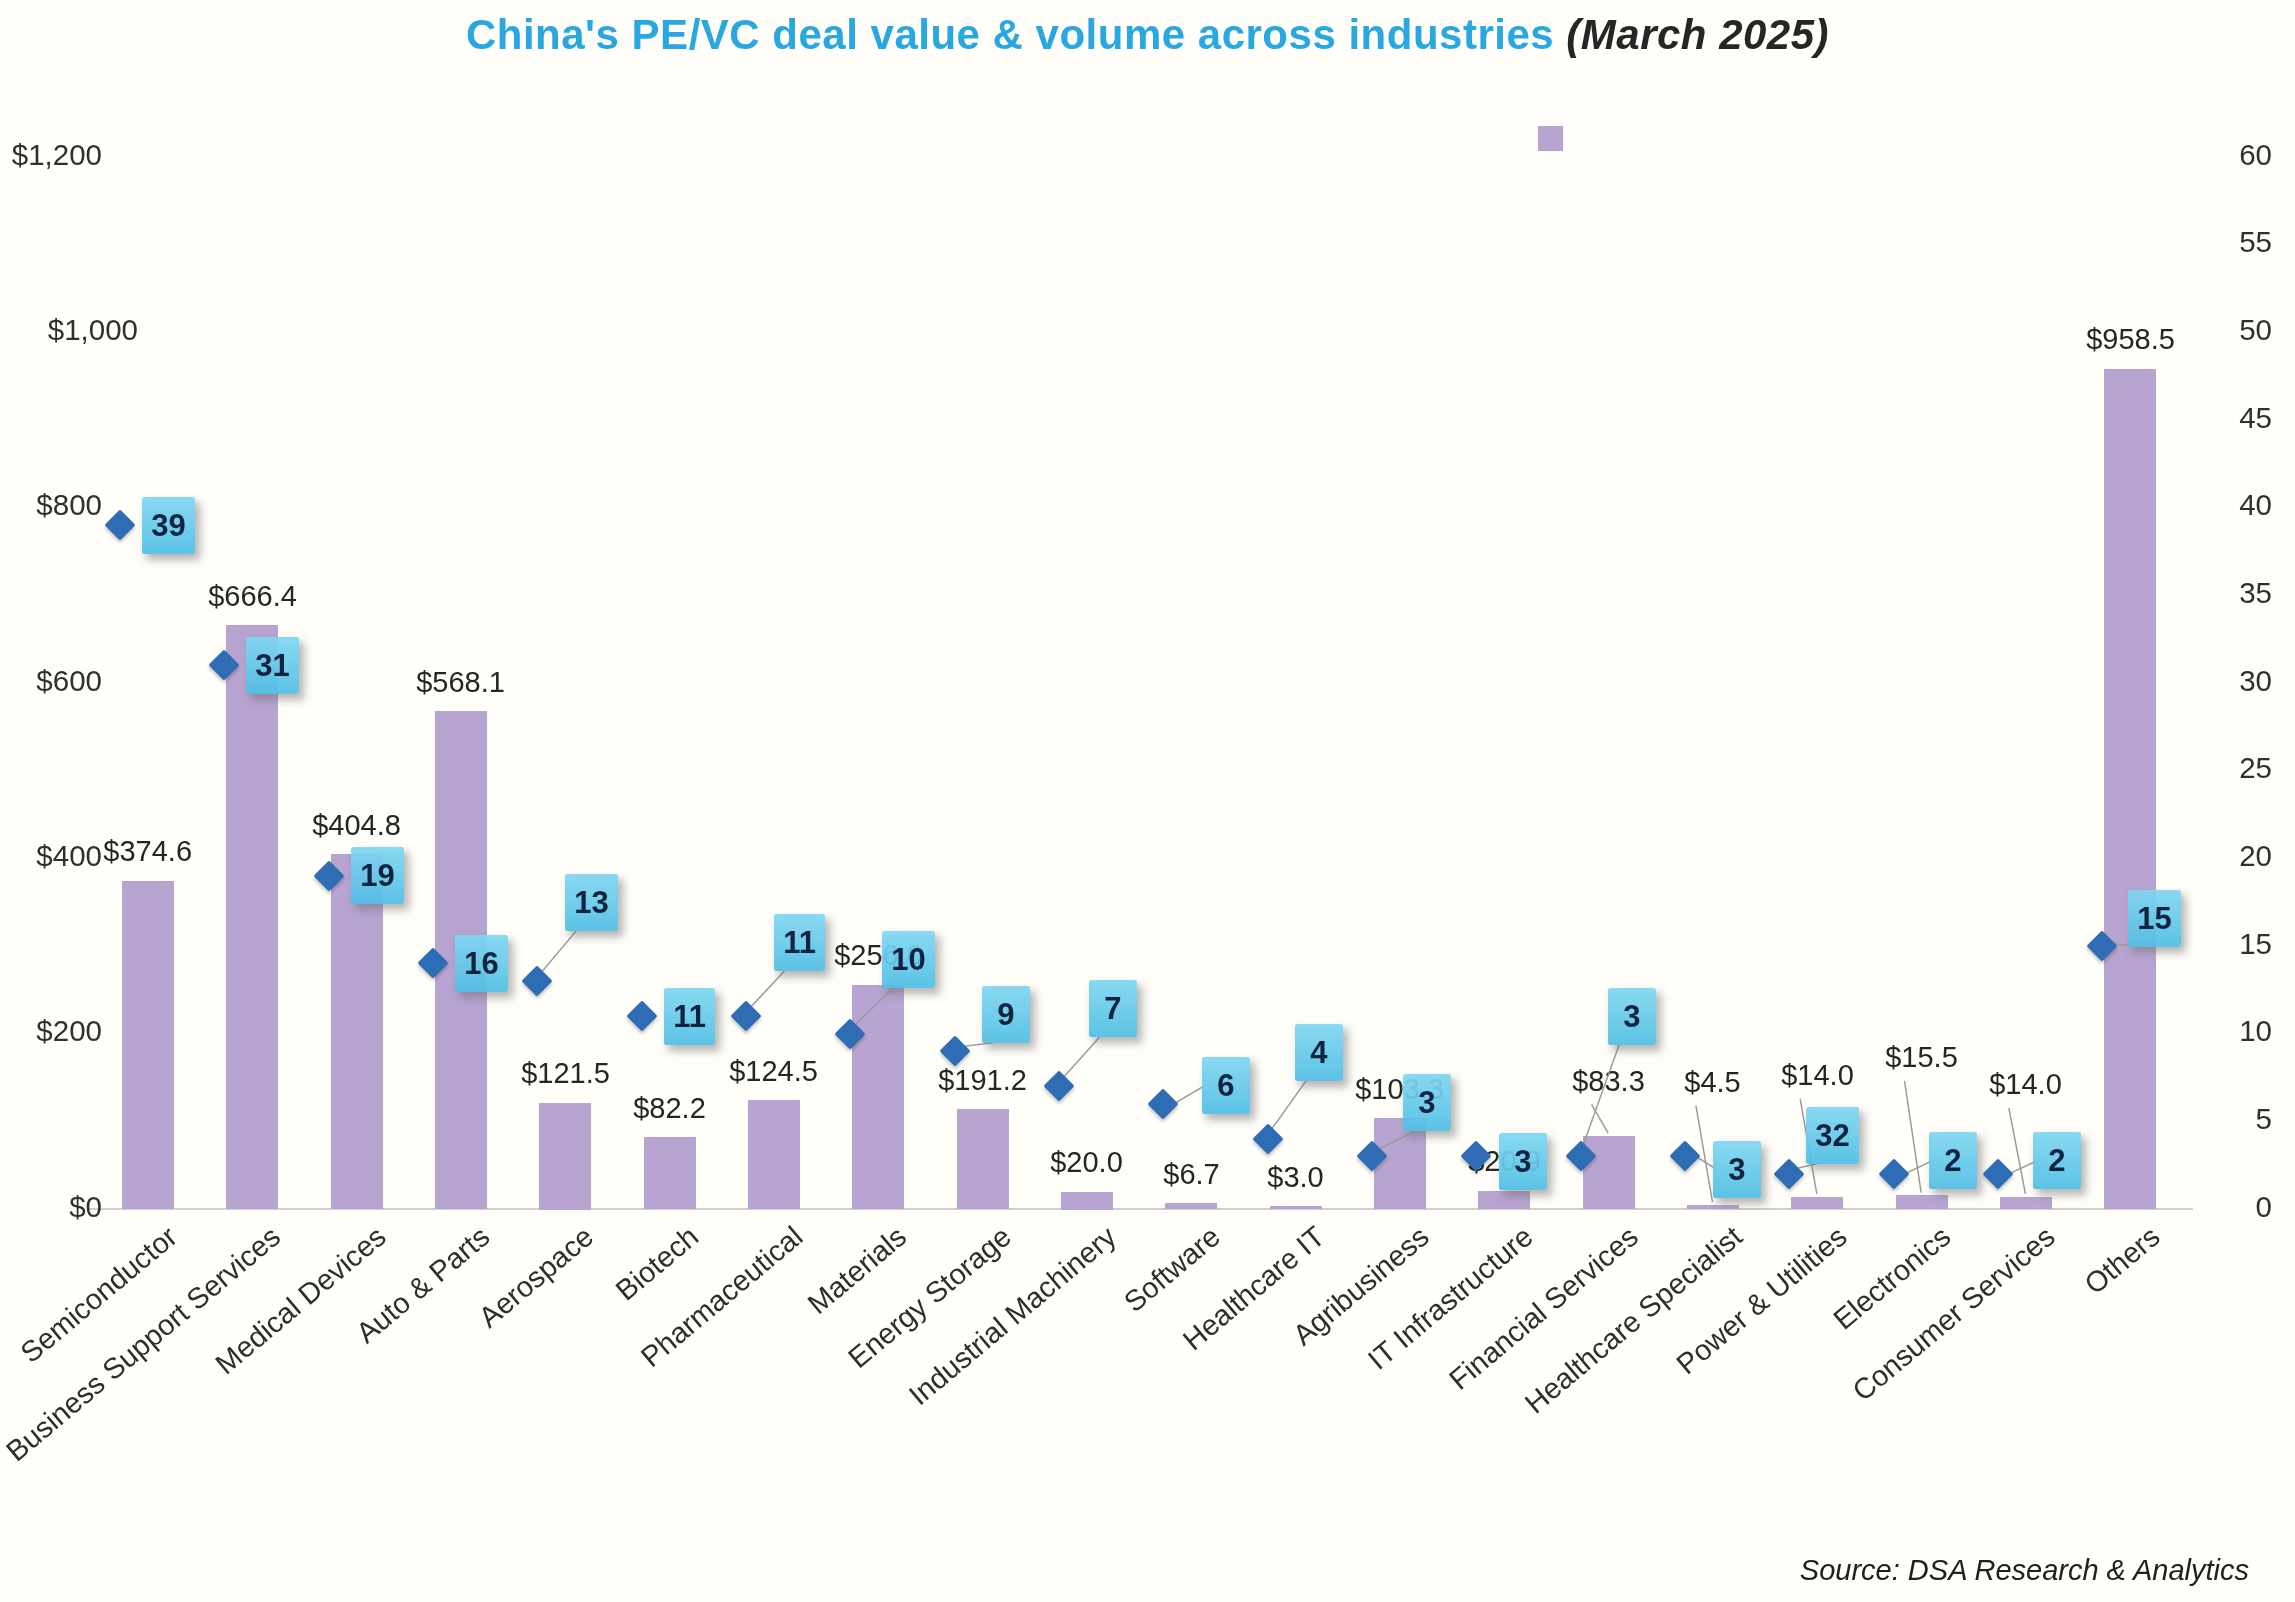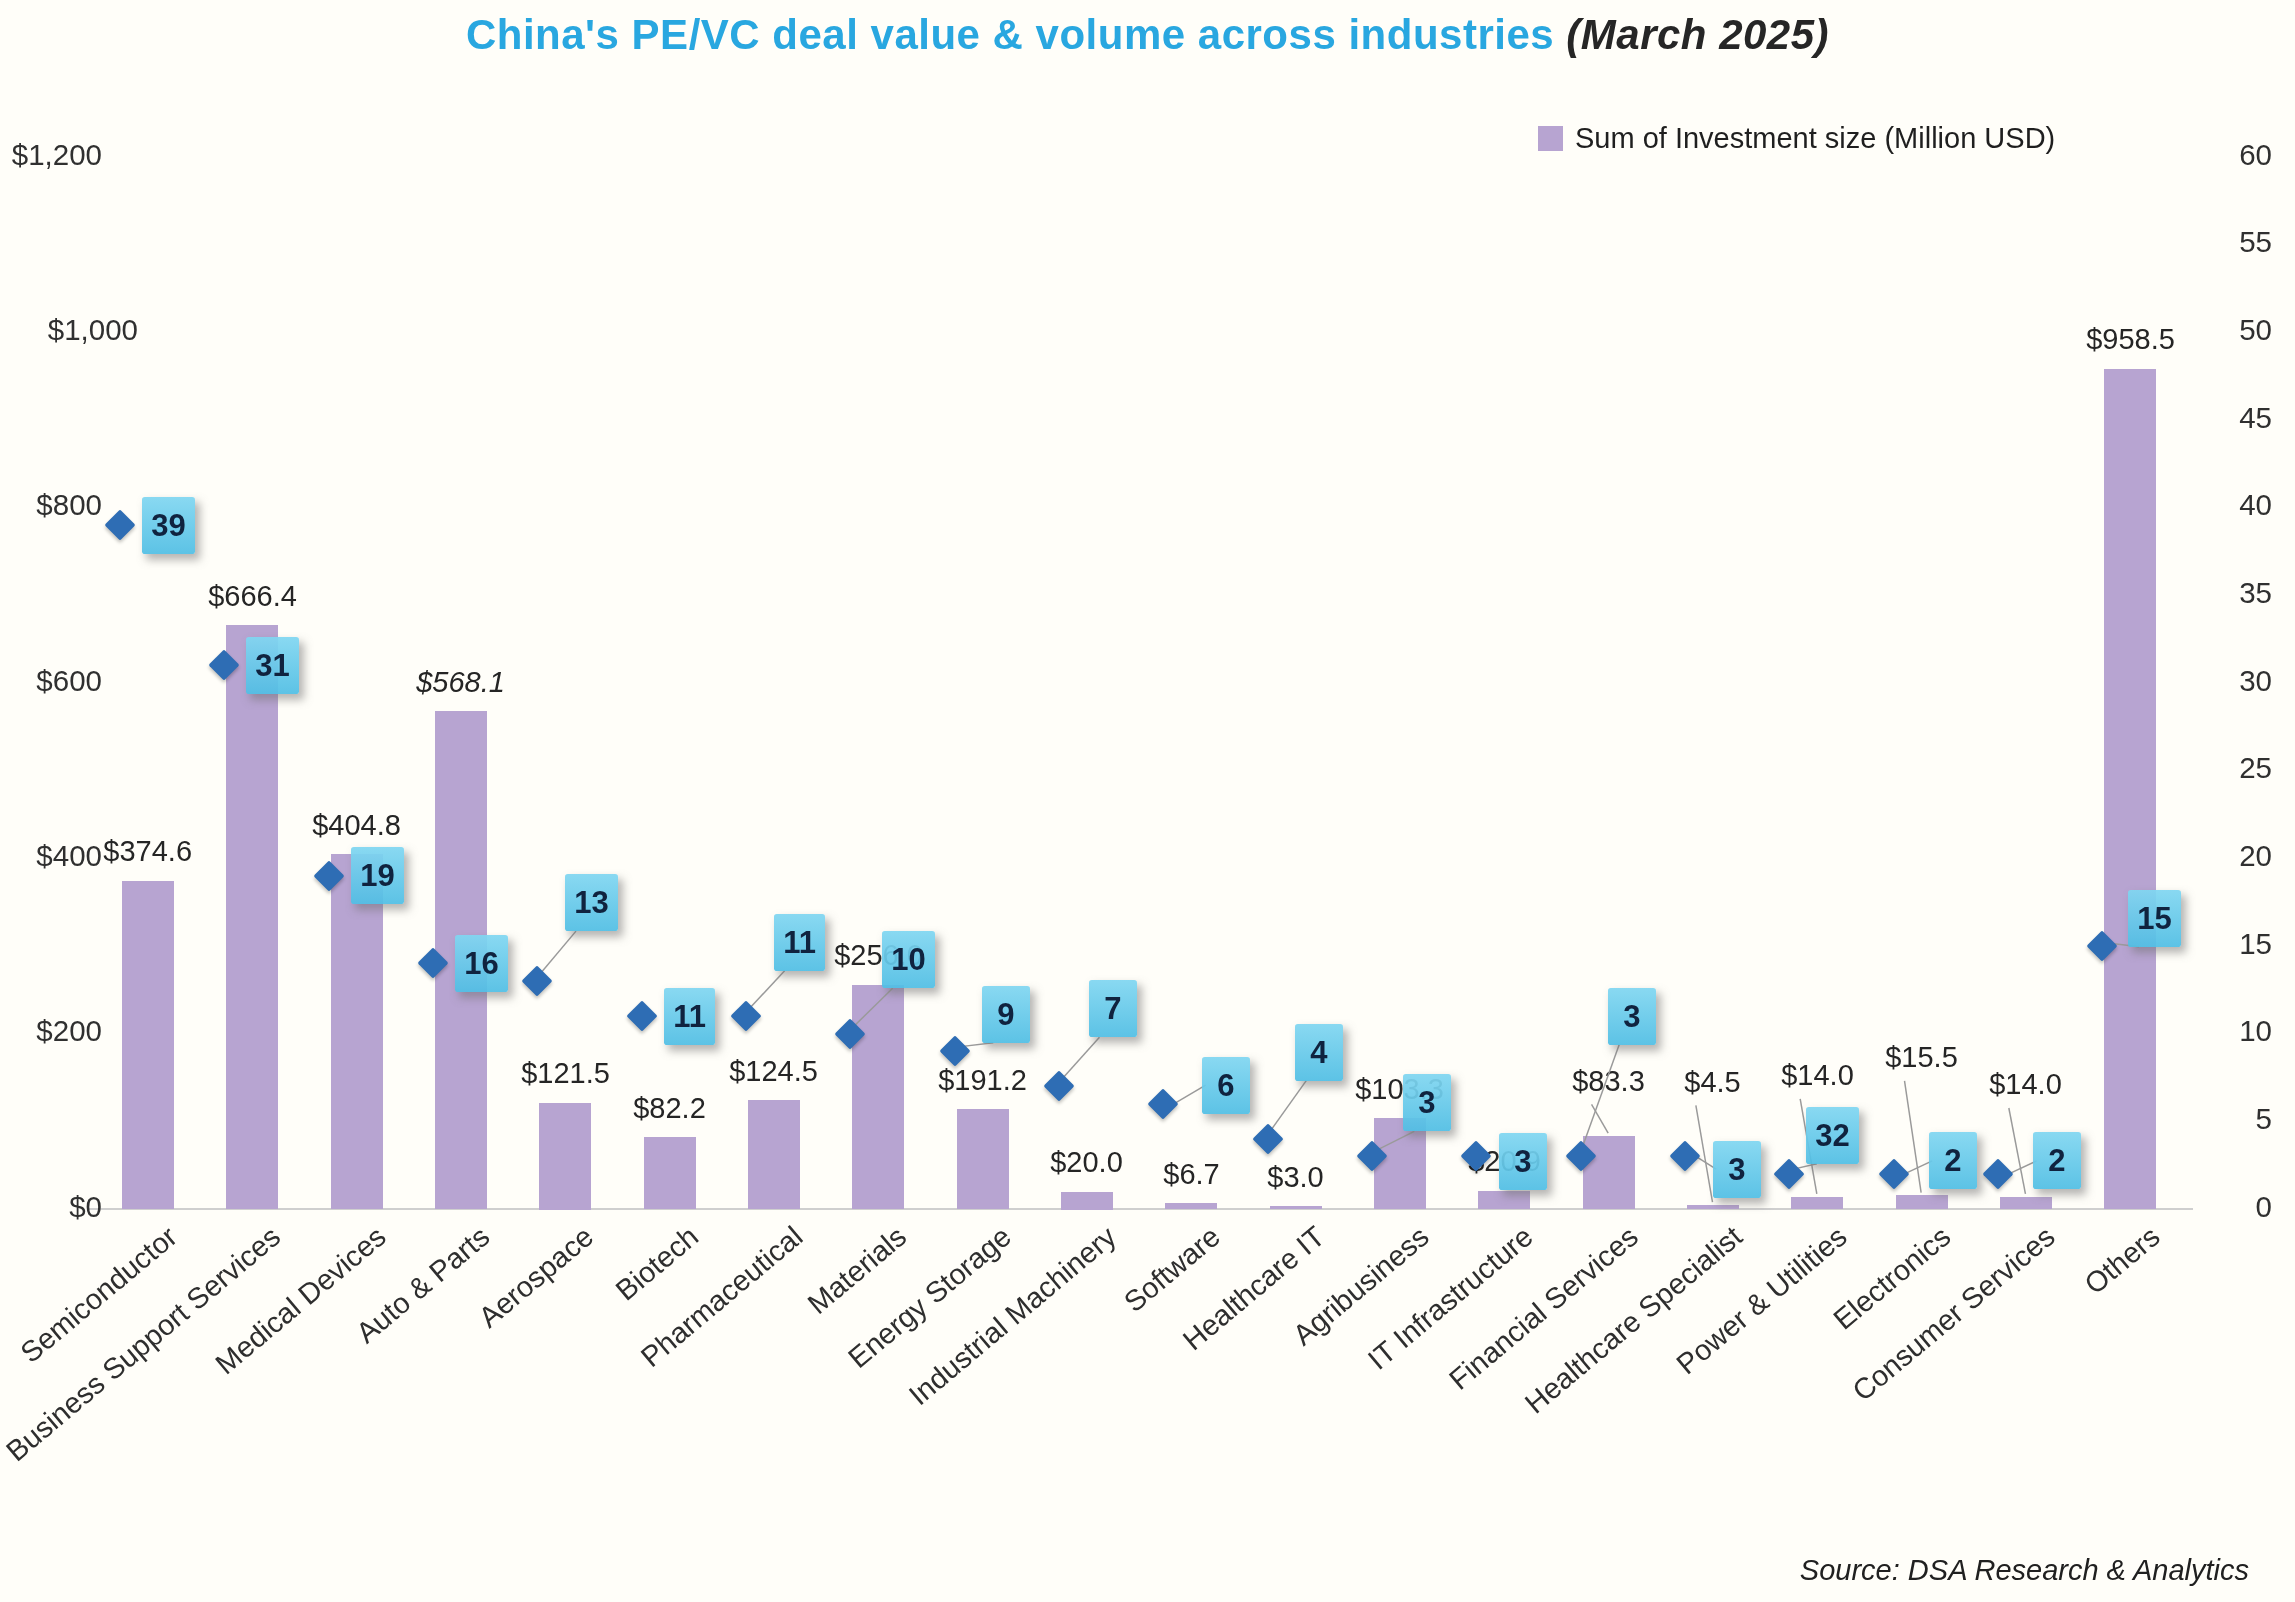--- a/index.html
+++ b/index.html
@@ -39,21 +39,20 @@
 <body>
 
 <div id="chart">
   <div class="title">
     <span class="main">China's PE/VC deal value &amp; volume across industries</span><span class="suffix"> (March 2025)</span>
   </div>
 
   <div class="legend">
     <div class="legend-row">
       <span class="legend-swatch"></span>
-      <span class="legend-label">Sum of Investment size (Million USD)</span>
     </div>
   </div>
 
   <div class="axis-line"></div>
   <div id="plot"></div>
 
   <div class="source">Source: DSA Research &amp; Analytics</div>
 <div class="tick-label left-tick" style="left: 0px; top: 1190px;">$0</div>
     <div class="tick-label left-tick" style="left: 0px; top: 1014px;">$200</div>
     <div class="tick-label left-tick" style="left: 0px; top: 839px;">$400</div>
@@ -104,21 +103,21 @@
     <div class="bar-value layer-labels" style="left: 114px; top: 580px;">$666.4</div>
     <div class="diamond" style="left: 213px; top: 654px;"></div>
     <div class="count-box" style="left: 246px; top: 637px;">31</div>
     <div class="cat-label" style="right: 2029px;">Business Support Services</div>
     <div class="bar layer-bars" style="left: 331px; top: 854px; height: 355px;"></div>
     <div class="bar-value layer-labels" style="left: 218px; top: 809px;">$404.8</div>
     <div class="diamond" style="left: 318px; top: 865px;"></div>
     <div class="count-box" style="left: 351px; top: 847px;">19</div>
     <div class="cat-label" style="right: 1924px;">Medical Devices</div>
     <div class="bar layer-bars" style="left: 435px; top: 711px; height: 498px;"></div>
-    <div class="bar-value layer-labels" style="left: 322px; top: 666px; font-style: italic;">$568.1</div>
+    <div class="bar-value layer-labels" style="left: 322px; top: 666px;">$568.1</div>
     <div class="diamond" style="left: 422px; top: 952px;"></div>
     <div class="count-box" style="left: 455px; top: 935px;">16</div>
     <div class="cat-label" style="right: 1820px;">Auto &amp; Parts</div>
     <div class="bar layer-bars" style="left: 539px; top: 1103px; height: 107px;"></div>
     <div class="bar-value layer-labels" style="left: 427px; top: 1057px;">$121.5</div>
     <div class="diamond" style="left: 526px; top: 970px;"></div>
     <div class="count-box" style="left: 565px; top: 874px;">13</div>
     <div class="cat-label" style="right: 1716px;">Aerospace</div>
     <div class="bar layer-bars" style="left: 644px; top: 1137px; height: 72px;"></div>
     <div class="bar-value layer-labels" style="left: 531px; top: 1092px;">$82.2</div>

